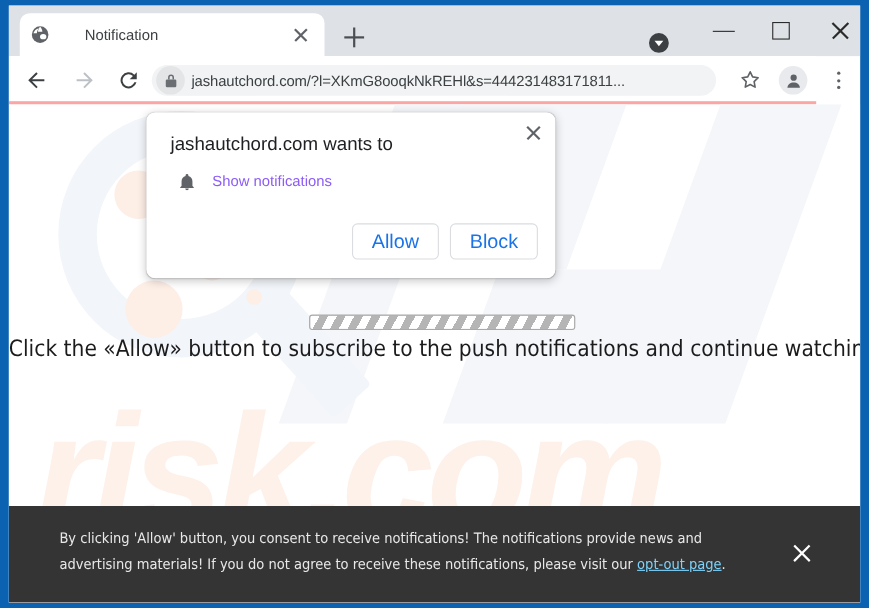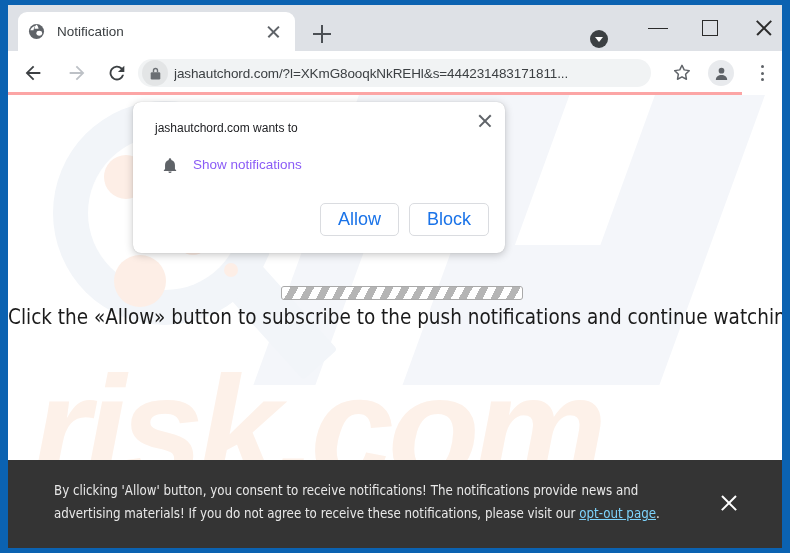--- a/index.html
+++ b/index.html
@@ -48,20 +48,21 @@
     left: 10px;
     top: 7px;
     width: 277px;
     height: 39px;
     background: #ffffff;
     border-radius: 9px 9px 0 0;
     display: flex;
     align-items: center;
     padding: 0 10px;
     box-sizing: border-box;
+    gap: 20px;
   }
   .tab-favicon {
     width: 17px;
     height: 17px;
     flex: none;
     margin-right: 12px;
     display: block;
   }
   .tab-title {
     font-size: 13.5px;
@@ -334,21 +335,21 @@
     position: absolute;
     left: 3px; top: 10px;
     width: 16px; height: 1.7px;
     background: #5f6368;
   }
   .permdialog-close::before { transform: rotate(45deg); }
   .permdialog-close::after  { transform: rotate(-45deg); }
   .permdialog-title {
     position: absolute;
     left: 22px; top: 19px;
-    font-size: 12px;
+    font-size: 17px;
     color: #202124;
   }
   .permdialog-bell {
     position: absolute;
     left: 28px; top: 54px;
     width: 18px; height: 19px;
   }
   .permdialog-option {
     position: absolute;
     left: 60px; top: 55px;

